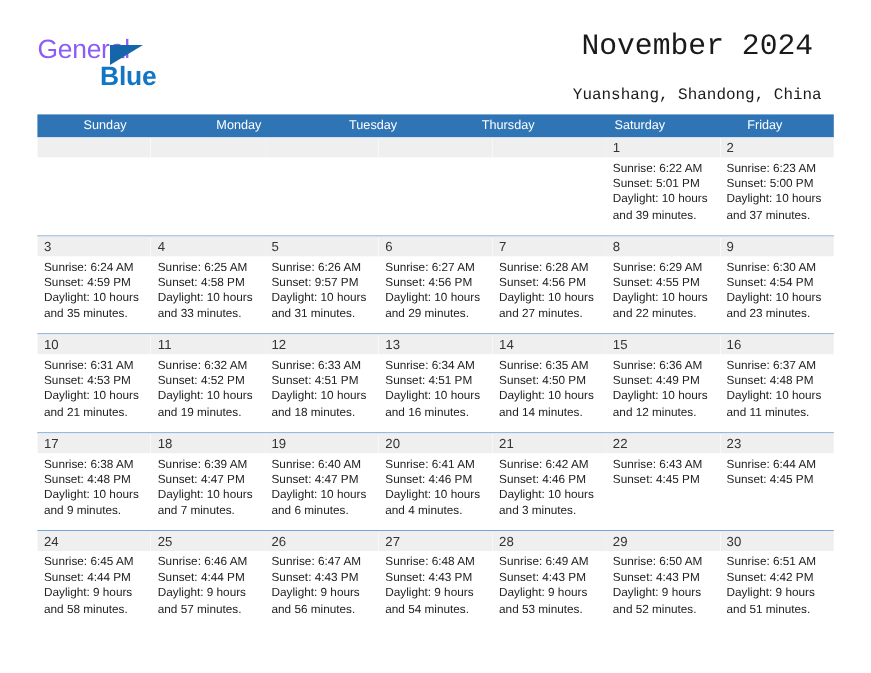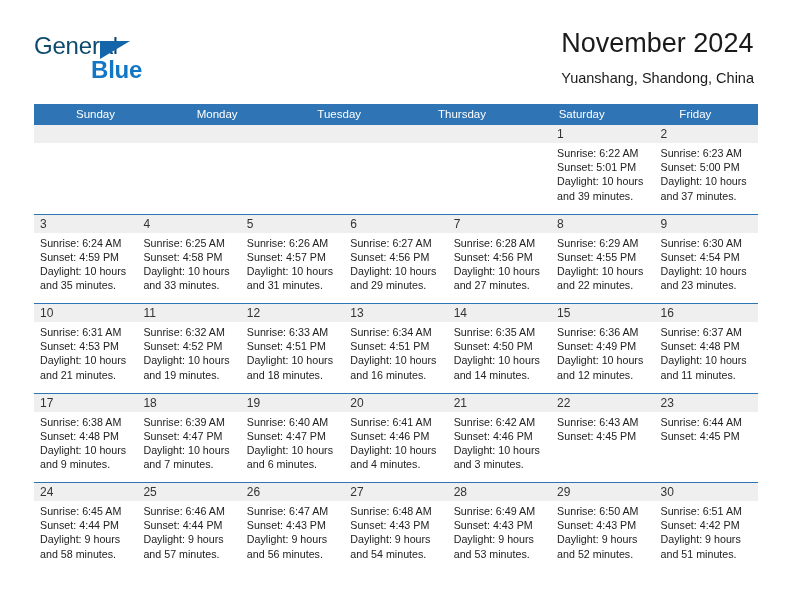--- a/index.html
+++ b/index.html
@@ -36,21 +36,21 @@
     left: 0;
     top: 6px;
     width: 180px;
     height: 60px;
   }
   .logo-general {
     position: absolute;
     left: 0;
     top: 0;
     font-size: 24px;
-    color: #0c4a6e;
+    color: #8b5cf6;
     letter-spacing: -0.2px;
     font-family: "Liberation Sans", sans-serif;
   }
   .logo-blue {
     position: absolute;
     left: 57px;
     top: 24px;
     font-size: 24px;
     color: #1376c4;
     letter-spacing: -0.2px;
@@ -62,35 +62,36 @@
     left: 66px;
     top: 9px;
     width: 0;
     height: 0;
     border-left: 30px solid #1565ab;
     border-bottom: 18px solid transparent;
   }
 
   .title-block {
     position: absolute;
-    right: 4px;
+    right: 11px;
     top: 0;
-    text-align: left;
+    text-align: center;
+    font-family: Liberation Mono, monospace;
   }
   .cal-title {
     font-size: 27px;
     color: #1a1a1a;
     line-height: 34px;
     white-space: nowrap;
   }
   .cal-subtitle {
     font-size: 14.5px;
     color: #1a1a1a;
     line-height: 22px;
-    margin-top: 7px;
+    margin-top: 16px;
     white-space: nowrap;
   }
 
   
   .calendar {
     position: absolute;
     left: 34px;
     top: 104px;
     width: 724px;
   }
@@ -230,21 +231,21 @@
             <div class="day-body">
               <div>Sunrise: 6:25 AM</div>
               <div>Sunset: 4:58 PM</div>
               <div class="daylight">Daylight: 10 hours and 33 minutes.</div>
             </div>
           </div>
           <div class="day-cell">
             <div class="daynum-band">5</div>
             <div class="day-body">
               <div>Sunrise: 6:26 AM</div>
-              <div>Sunset: 4:57 PM</div>
+              <div>Sunset: 9:57 PM</div>
               <div class="daylight">Daylight: 10 hours and 31 minutes.</div>
             </div>
           </div>
           <div class="day-cell">
             <div class="daynum-band">6</div>
             <div class="day-body">
               <div>Sunrise: 6:27 AM</div>
               <div>Sunset: 4:56 PM</div>
               <div class="daylight">Daylight: 10 hours and 29 minutes.</div>
             </div>

